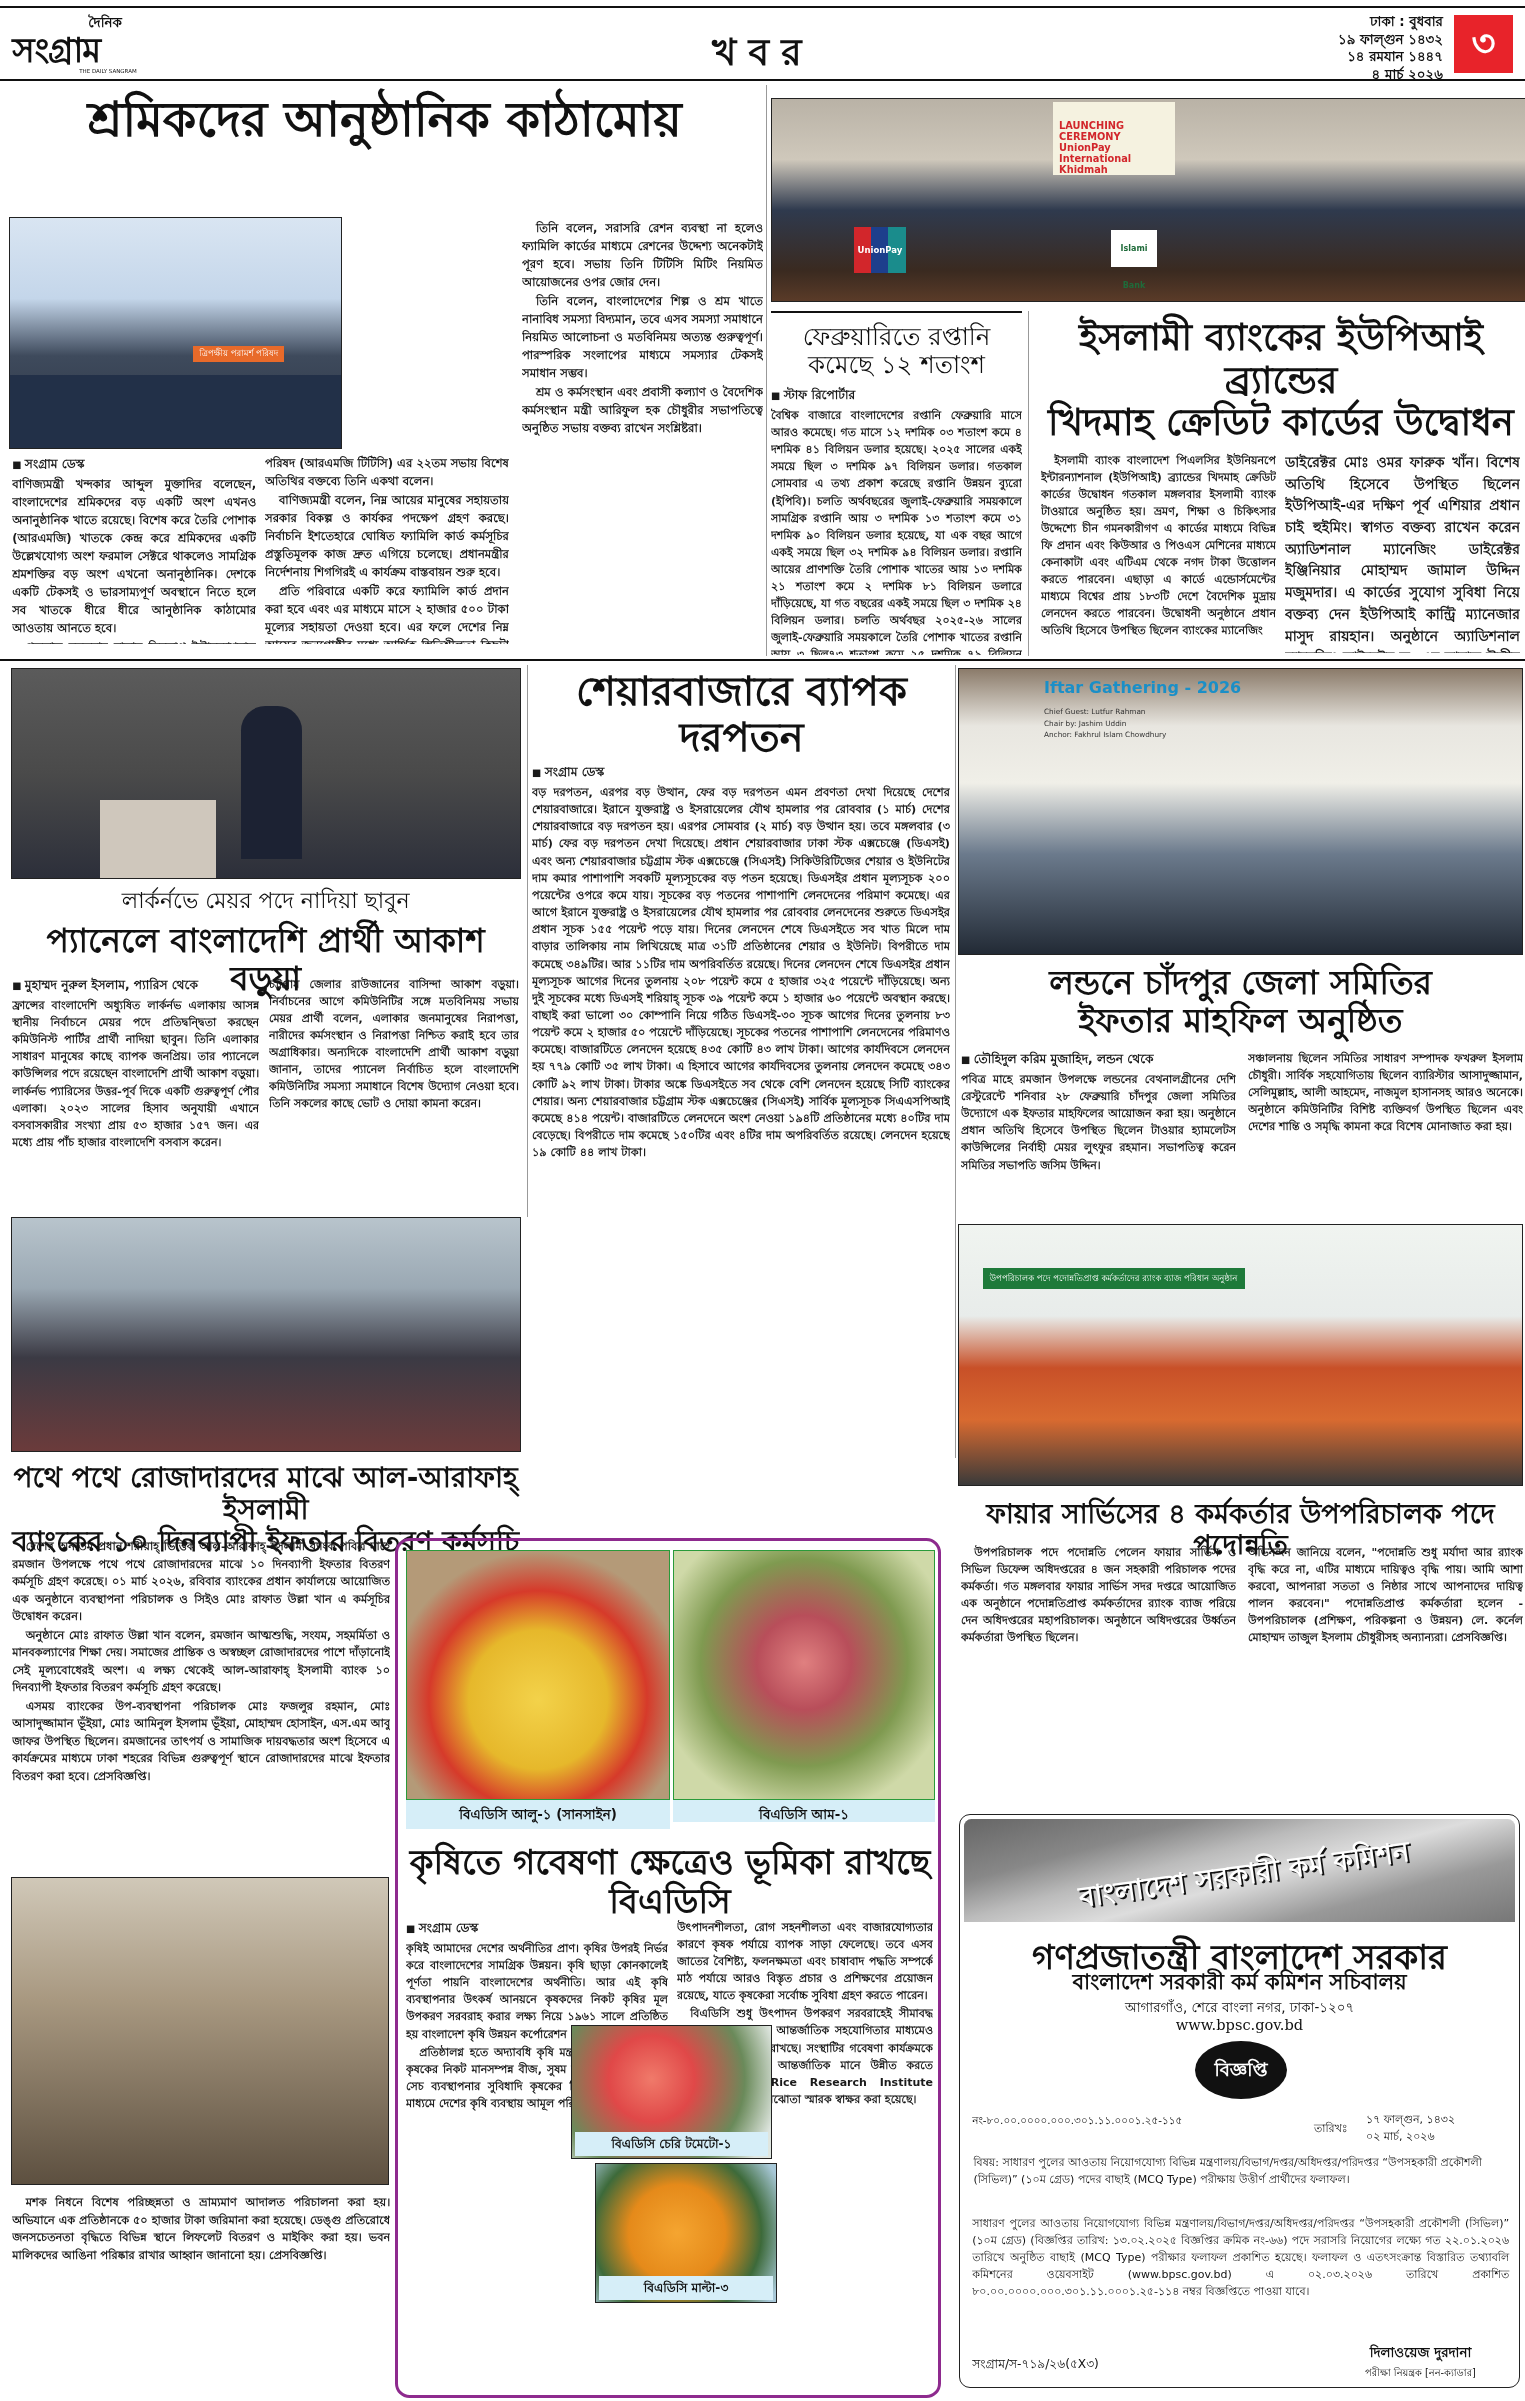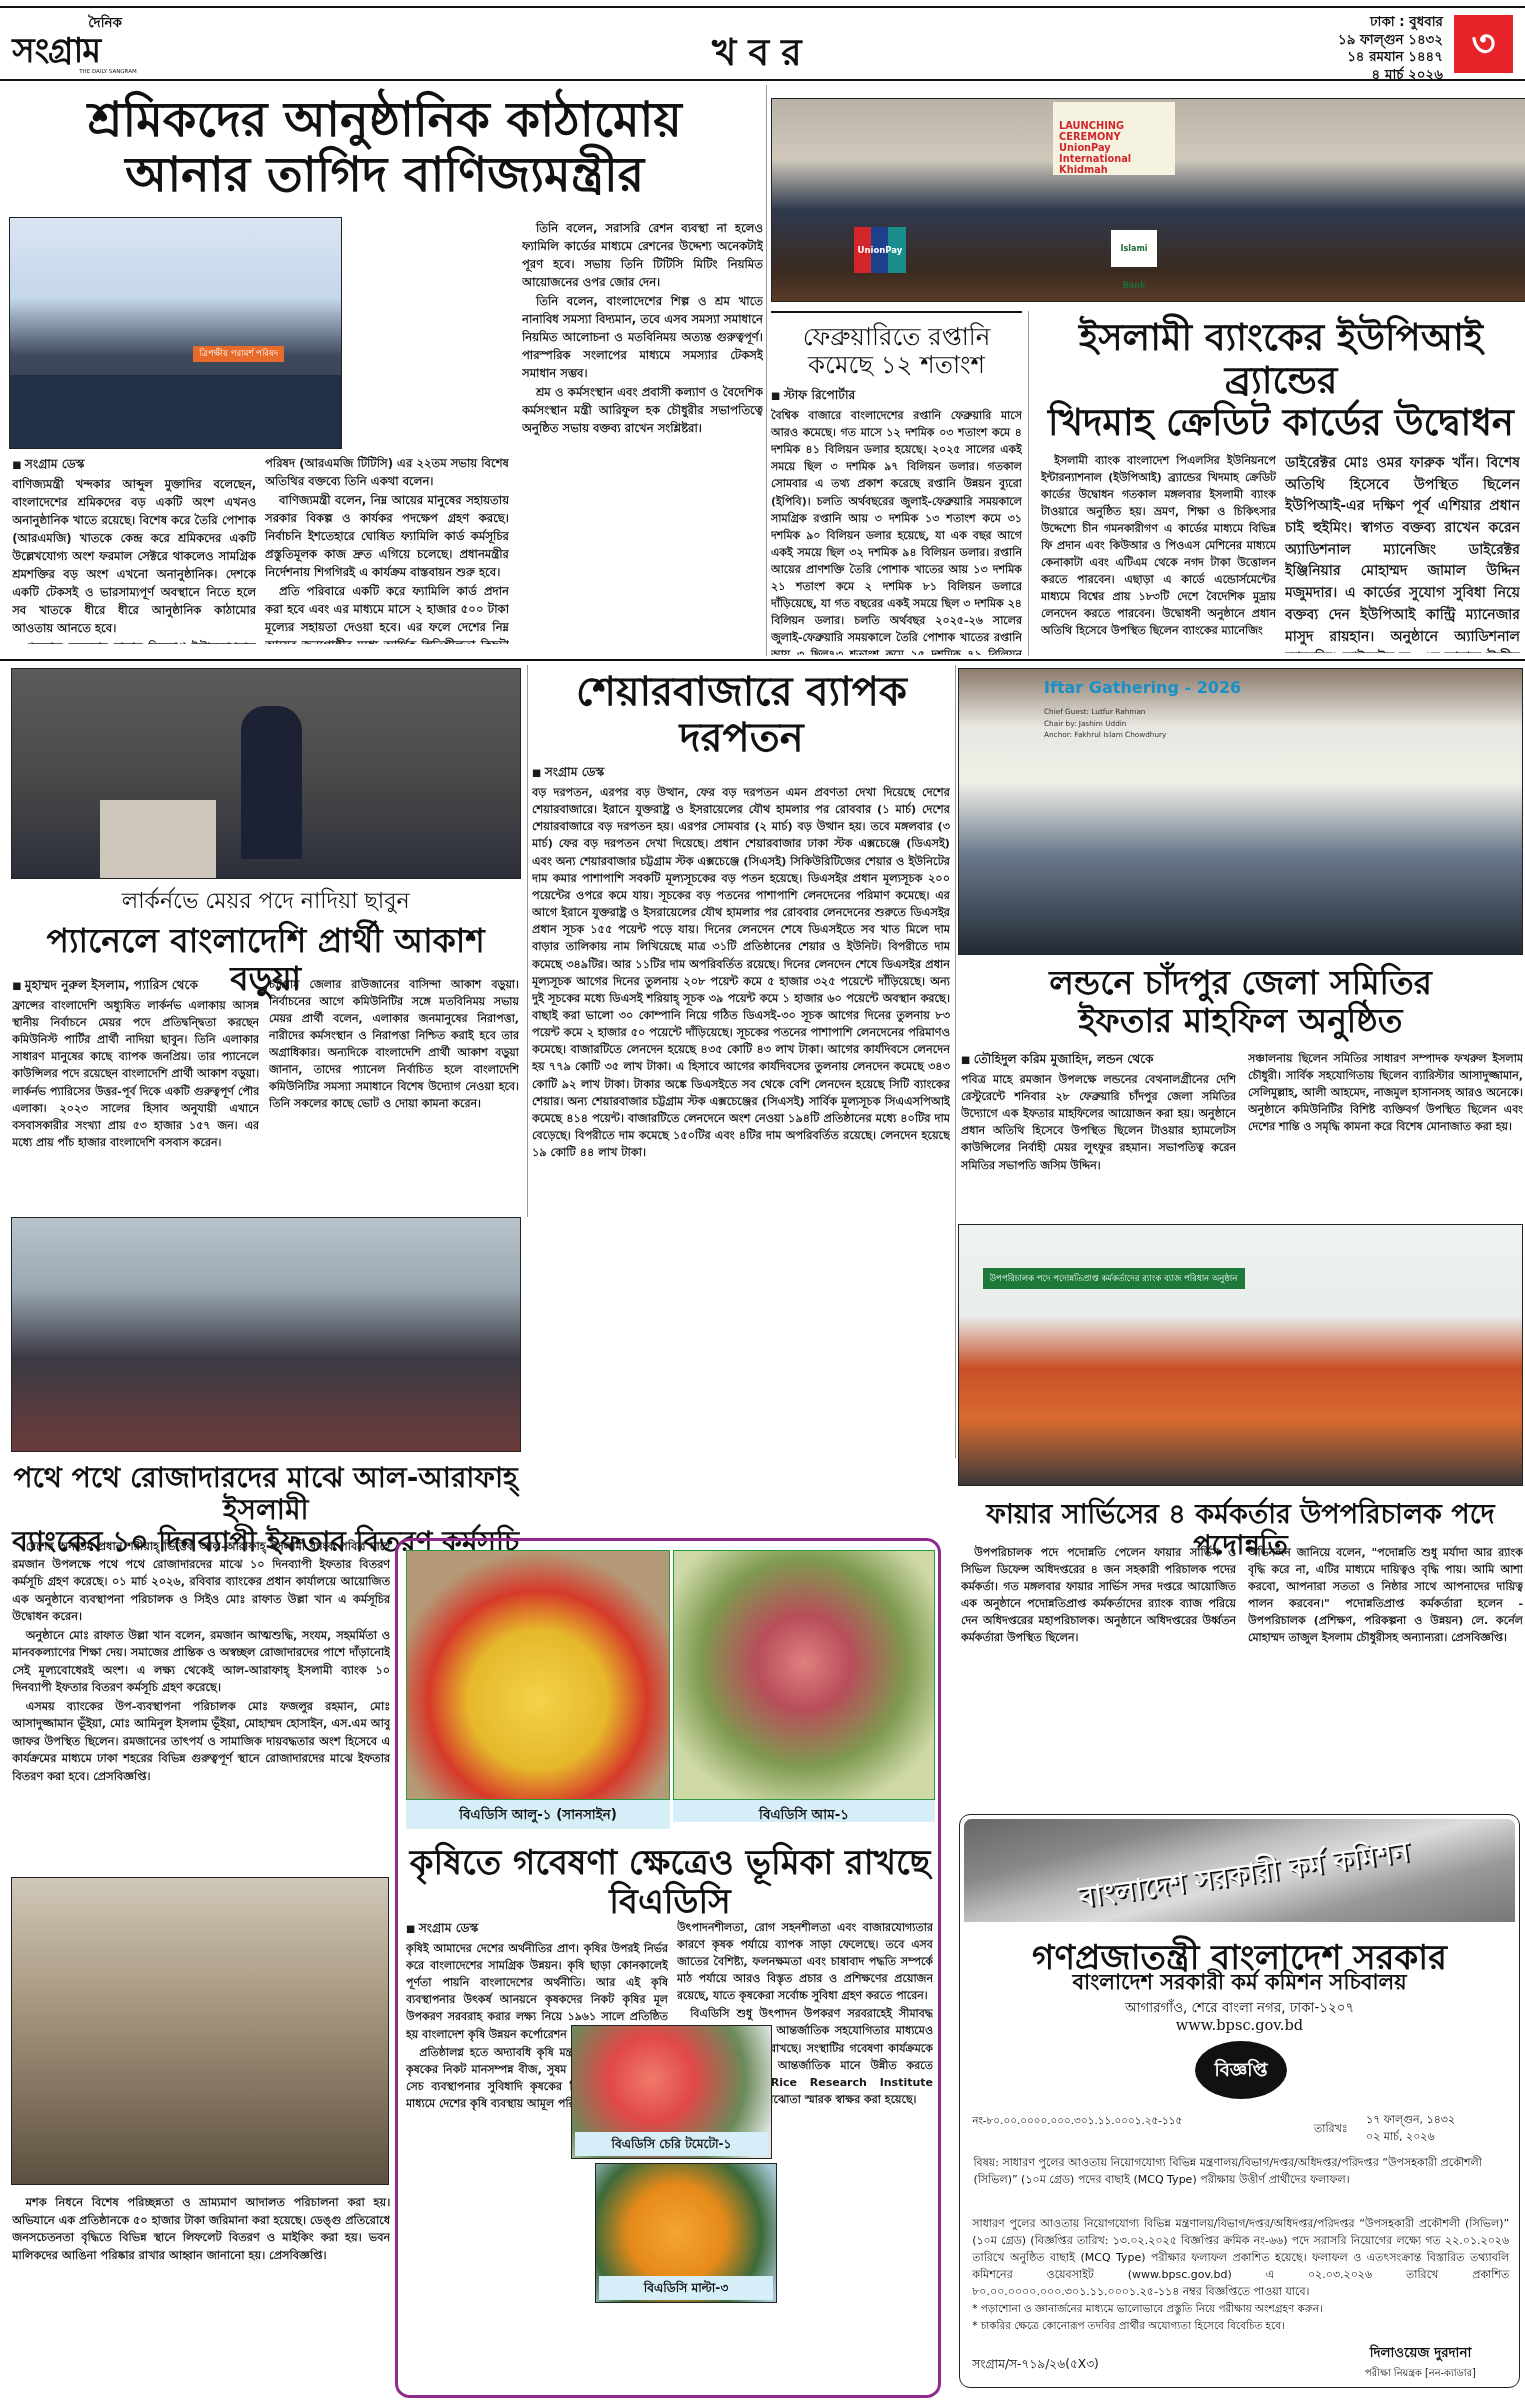--- a/index.html
+++ b/index.html
@@ -31,21 +31,20 @@
   <div>ঢাকা : বুধবার</div>
   <div>১৯ ফাল্গুন ১৪৩২</div>
   <div>১৪ রমযান ১৪৪৭</div>
   <div>৪ মার্চ ২০২৬</div>
 </div>
 <div class="abs" style="left:1454px;top:15.3px;width:59px;height:58px;background:#e8232a;color:#fff;font-size:37px;font-weight:bold;text-align:center;line-height:58px;">৩</div>
 <div class="rule" style="left:0;top:79px;width:1526px;height:2.4px;"></div>
 
 <div class="head abs" style="left:12.2px;top:92px;width:745px;font-size:48px;">
   <div>শ্রমিকদের আনুষ্ঠানিক কাঠামোয়</div>
-  <div>আনার তাগিদ বাণিজ্যমন্ত্রীর</div>
 </div>
 <div class="photo" style="left:9.2px;top:217px;width:333px;height:232px;background:linear-gradient(180deg,#d9e5f2 0%,#c4d6ea 35%,#3e4a5c 60%,#2b3444 100%);">
   <div style="position:absolute;left:183px;top:128px;padding:1.2px 6.1px;background:#e86a2a;color:#fff;font-size:8.5px;">ত্রিপক্ষীয় পরামর্শ পরিষদ</div>
   <div style="position:absolute;left:0;right:0;bottom:0;height:73px;background:#223048;"></div>
 </div>
 <div class="col body-text" style="left:12.2px;top:455px;width:244px;height:189px;">
   <div class="byline">সংগ্রাম ডেস্ক</div>
   <p class="noind">বাণিজ্যমন্ত্রী খন্দকার আব্দুল মুক্তাদির বলেছেন, বাংলাদেশের শ্রমিকদের বড় একটি অংশ এখনও অনানুষ্ঠানিক খাতে রয়েছে। বিশেষ করে তৈরি পোশাক (আরএমজি) খাতকে কেন্দ্র করে শ্রমিকদের একটি উল্লেখযোগ্য অংশ ফরমাল সেক্টরে থাকলেও সামগ্রিক শ্রমশক্তির বড় অংশ এখনো অনানুষ্ঠানিক। দেশকে একটি টেকসই ও ভারসাম্যপূর্ণ অবস্থানে নিতে হলে সব খাতকে ধীরে ধীরে আনুষ্ঠানিক কাঠামোর আওতায় আনতে হবে।</p>
   <p>গতকাল মঙ্গলবার ঢাকায় সিরডাপ ইন্টারন্যাশনাল সেন্টারে ত্রিপক্ষীয় পরামর্শ পরিষদ (টিসিসি) এর ৯৪তম এবং আরএমজি বিষয়ক ত্রিপক্ষীয় পরামর্শ</p>
 </div>
@@ -191,23 +190,19 @@
   <div style="position:absolute;left:0;top:201px;width:100%;text-align:center;font-size:14.6px;font-family:'DejaVu Serif',serif;">www.bpsc.gov.bd</div>
   <div style="position:absolute;left:235px;top:226px;width:92px;height:58px;border-radius:50%;background:#111;color:#fff;text-align:center;line-height:58px;font-size:18.3px;font-weight:bold;">বিজ্ঞপ্তি</div>
   <div style="position:absolute;left:12.2px;top:298px;font-size:10.4px;">নং-৮০.০০.০০০০.০০০.৩০১.১১.০০০১.২৫-১১৫</div>
   <div style="position:absolute;left:354px;top:305px;font-size:11px;">তারিখঃ</div>
   <div style="position:absolute;left:406px;top:297px;font-size:11px;line-height:1.5;">
     <div>১৭ ফাল্গুন, ১৪৩২</div>
     <div>০২ মার্চ, ২০২৬</div>
   </div>
   <div style="position:absolute;left:13.4px;top:339px;width:534px;font-size:11px;line-height:1.55;padding-left:0;">বিষয়: সাধারণ পুলের আওতায় নিয়োগযোগ্য বিভিন্ন মন্ত্রণালয়/বিভাগ/দপ্তর/অধিদপ্তর/পরিদপ্তর “উপসহকারী প্রকৌশলী (সিভিল)” (১০ম গ্রেড) পদের বাছাই (MCQ Type) পরীক্ষায় উত্তীর্ণ প্রার্থীদের ফলাফল।</div>
   <div style="position:absolute;left:12.2px;top:400px;width:537px;font-size:11px;line-height:1.55;text-align:justify;">সাধারণ পুলের আওতায় নিয়োগযোগ্য বিভিন্ন মন্ত্রণালয়/বিভাগ/দপ্তর/অধিদপ্তর/পরিদপ্তর “উপসহকারী প্রকৌশলী (সিভিল)” (১০ম গ্রেড) (বিজ্ঞপ্তির তারিখ: ১৩.০২.২০২৫ বিজ্ঞপ্তির ক্রমিক নং-৬৬) পদে সরাসরি নিয়োগের লক্ষ্যে গত ২২.০১.২০২৬ তারিখে অনুষ্ঠিত বাছাই (MCQ Type) পরীক্ষার ফলাফল প্রকাশিত হয়েছে। ফলাফল ও এতৎসংক্রান্ত বিস্তারিত তথ্যাবলি কমিশনের ওয়েবসাইট (www.bpsc.gov.bd) এ ০২.০৩.২০২৬ তারিখে প্রকাশিত ৮০.০০.০০০০.০০০.৩০১.১১.০০০১.২৫-১১৪ নম্বর বিজ্ঞপ্তিতে পাওয়া যাবে।</div>
-  <div style="position:absolute;left:12.2px;top:485px;width:537px;font-size:10.4px;line-height:1.6;">
-    <div>* পড়াশোনা ও জ্ঞানার্জনের মাধ্যমে ভালোভাবে প্রস্তুতি নিয়ে পরীক্ষায় অংশগ্রহণ করুন।</div>
-    <div>* চাকরির ক্ষেত্রে কোনোরূপ তদবির প্রার্থীর অযোগ্যতা হিসেবে বিবেচিত হবে।</div>
-  </div>
   <div style="position:absolute;left:12.2px;top:540px;font-size:12.2px;">সংগ্রাম/স-৭১৯/২৬(৫X৩)</div>
   <div style="position:absolute;left:378px;top:528px;width:165px;text-align:center;">
     <div style="font-size:13.4px;font-weight:bold;">দিলাওয়েজ দুরদানা</div>
     <div style="font-size:9.8px;">পরীক্ষা নিয়ন্ত্রক [নন-ক্যাডার]</div>
   </div>
 </div>
 
 
 </body></html>

